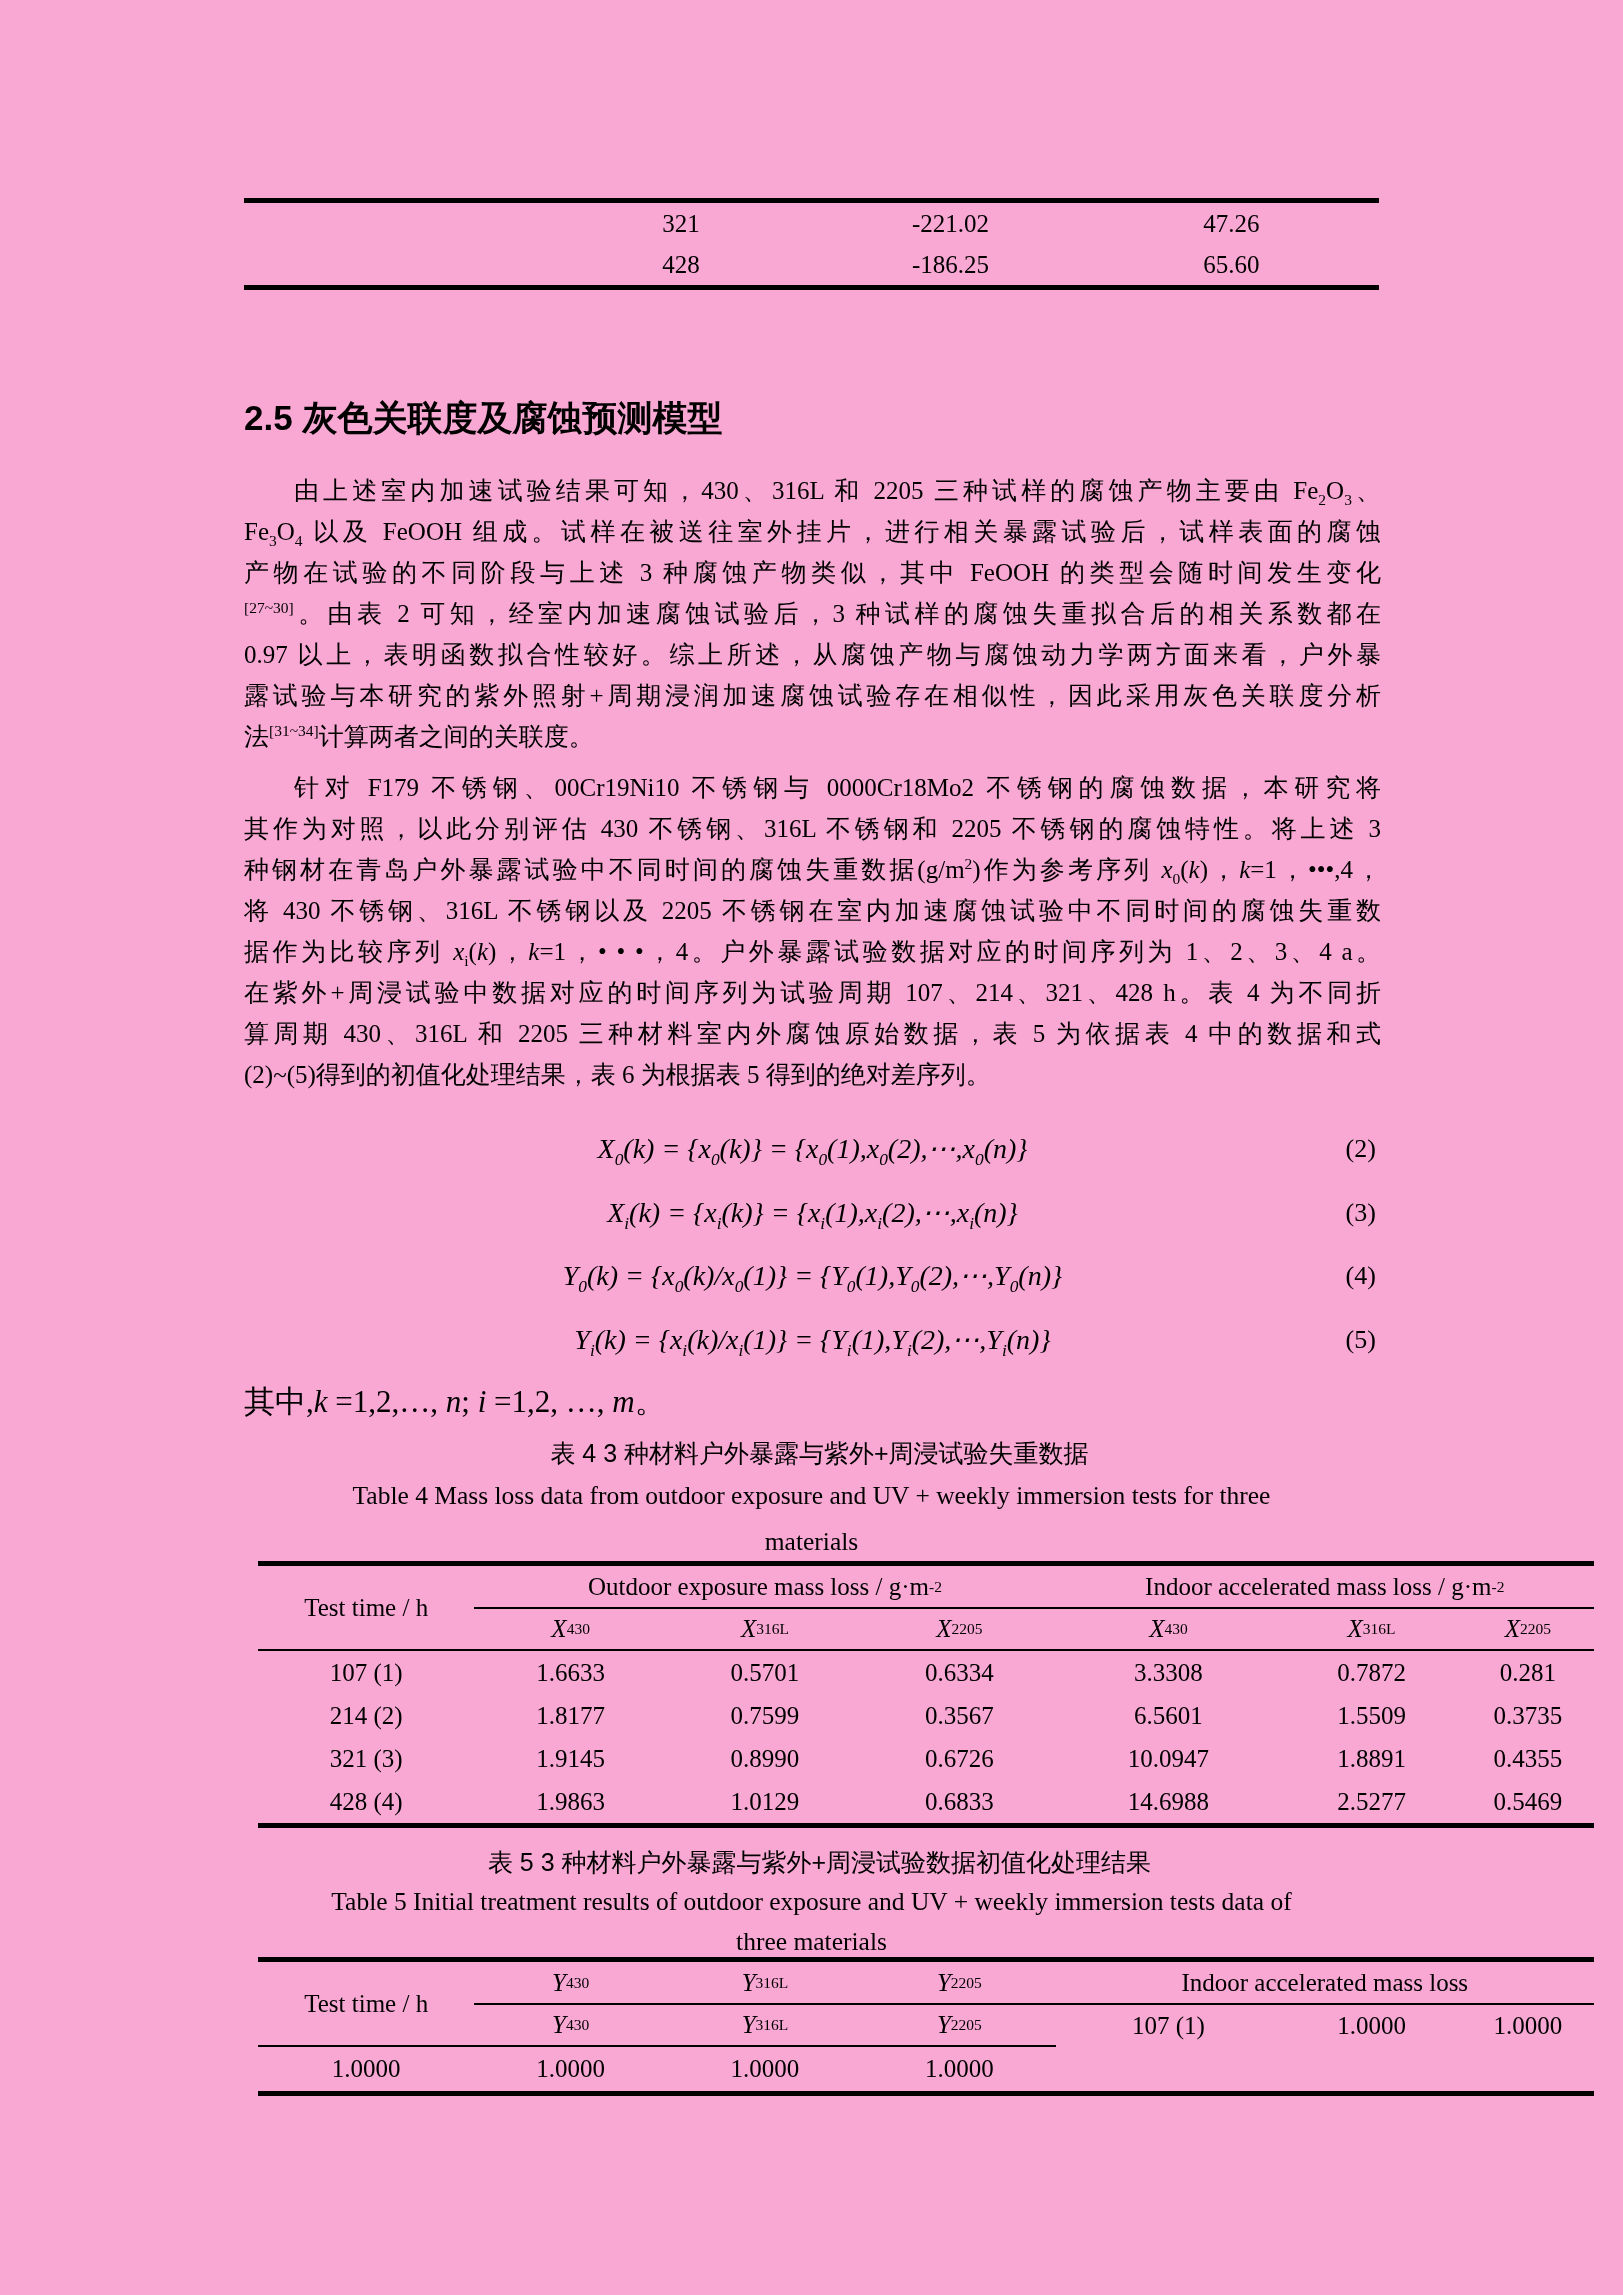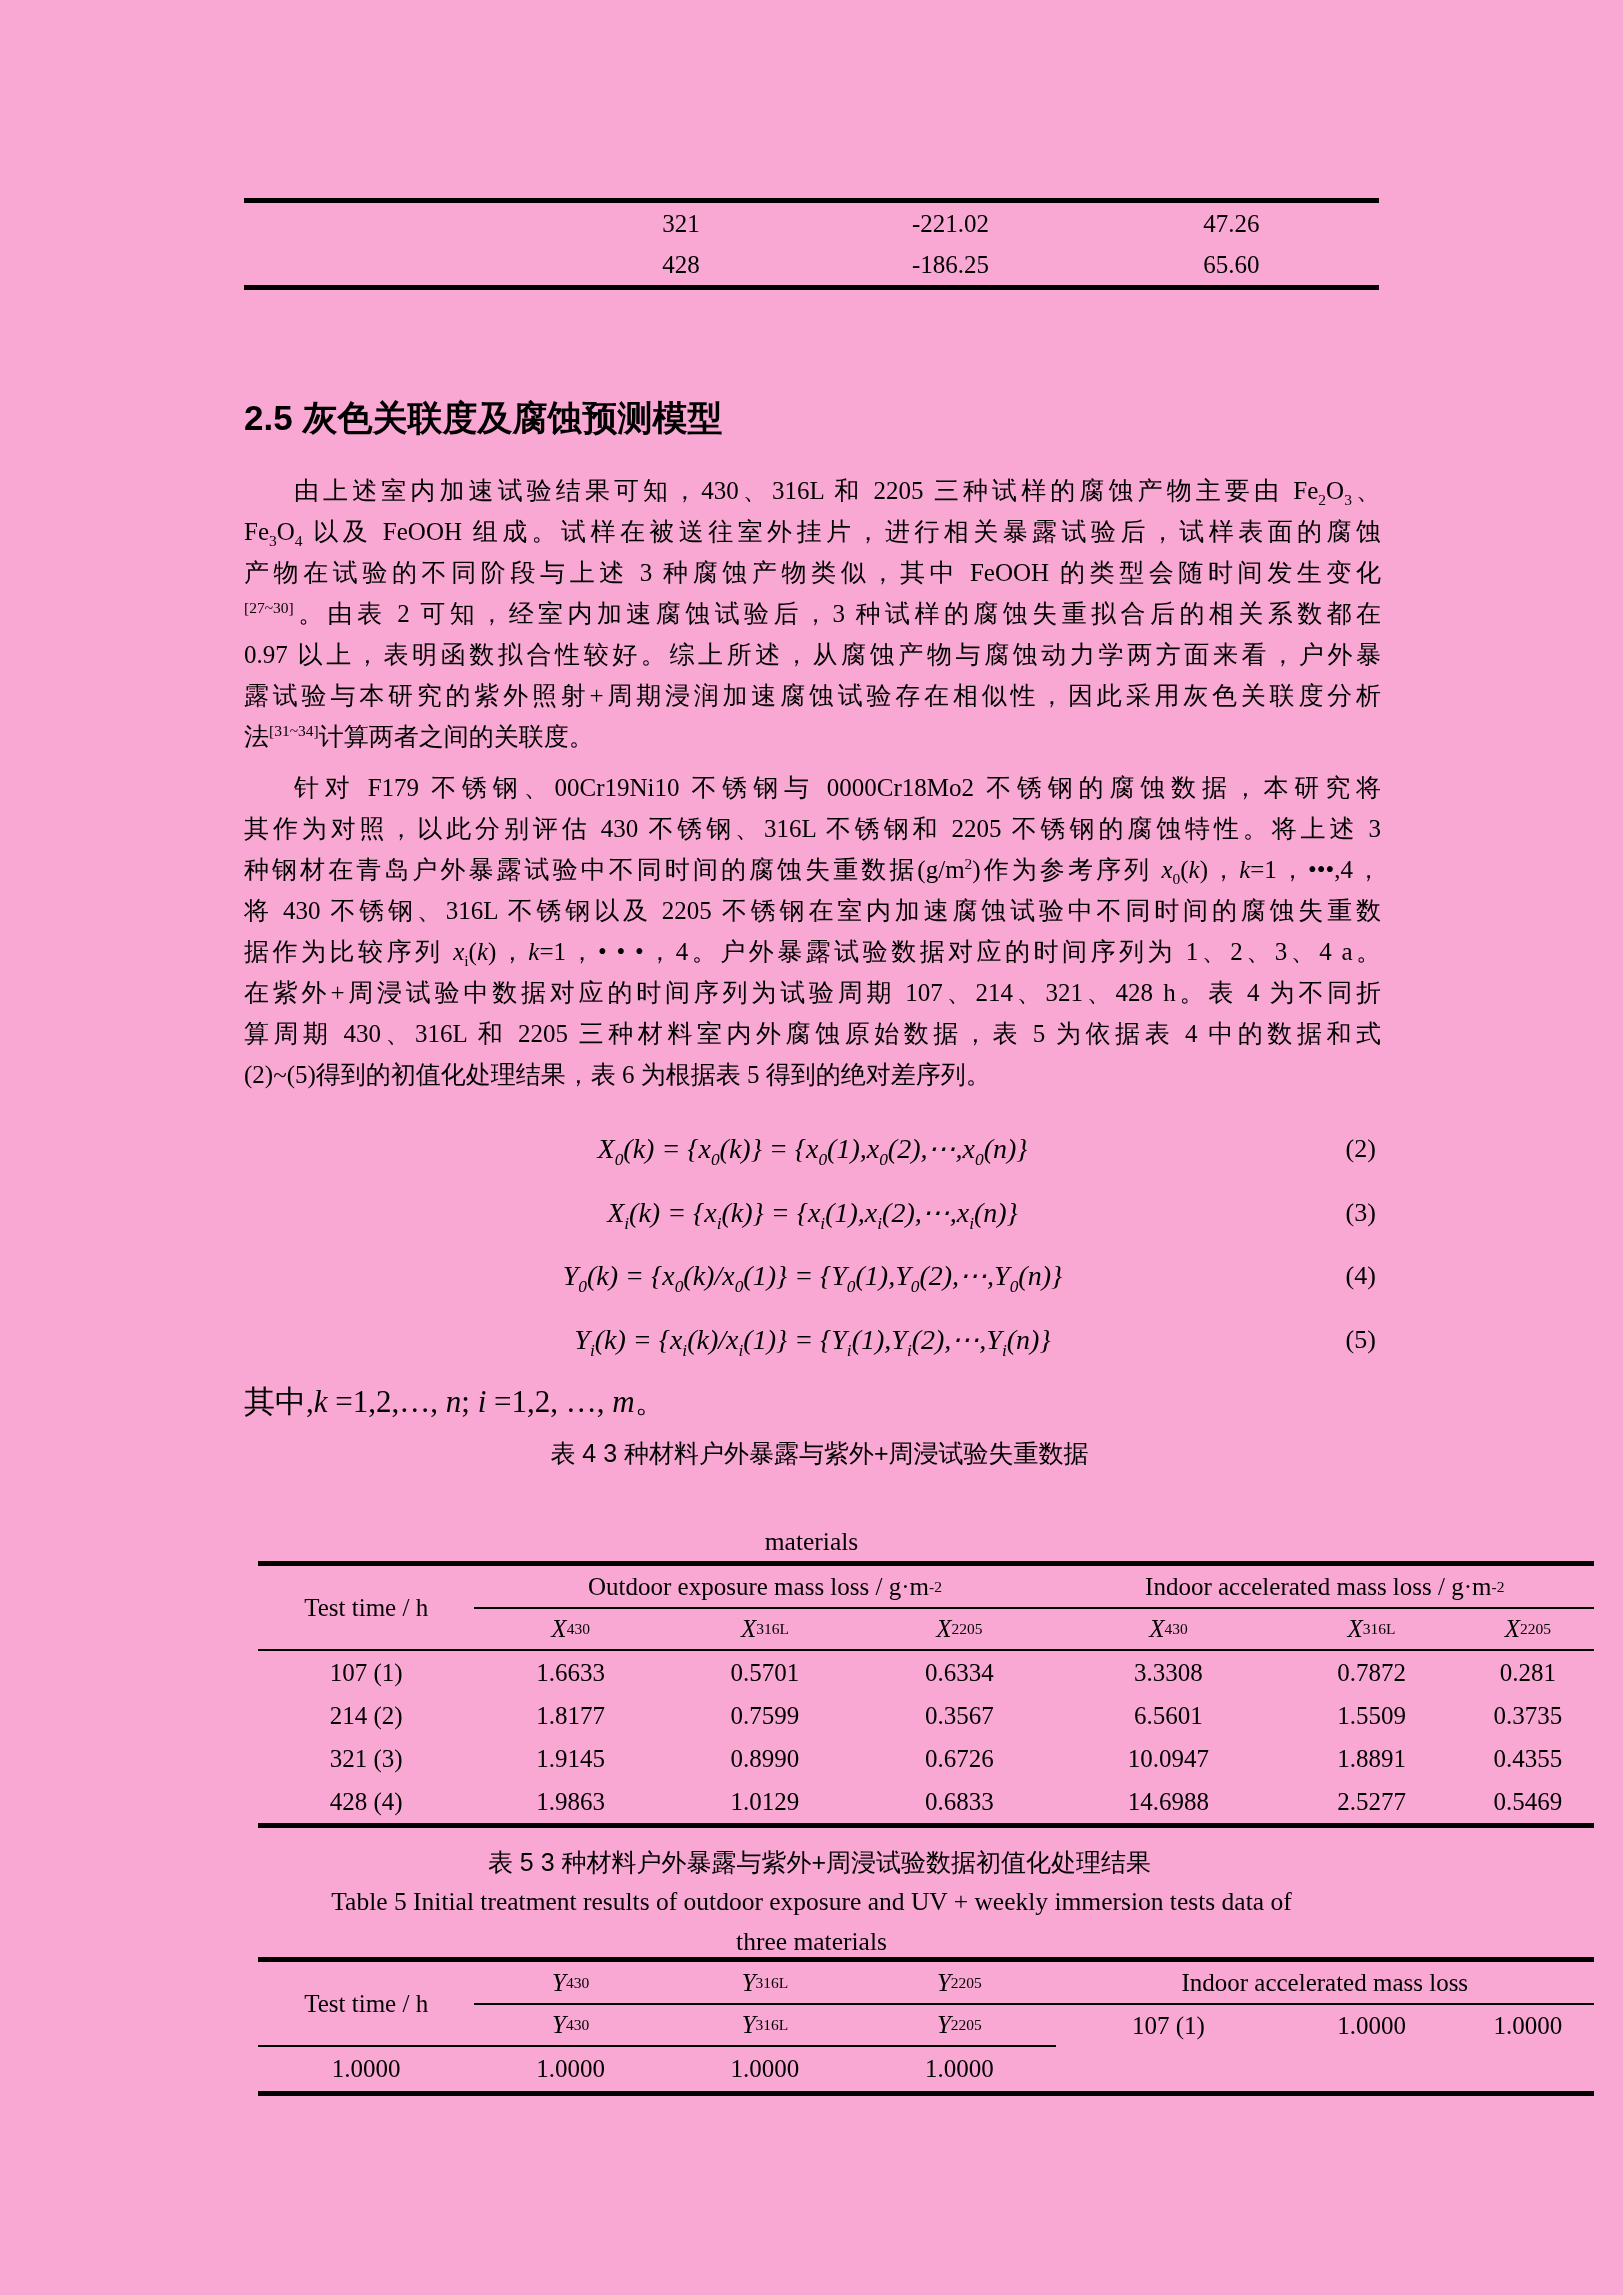--- a/index.html
+++ b/index.html
@@ -150,20 +150,21 @@
     <span class="eq-num">(4)</span>
   </div>
   <div class="equation-row" id="eq-3">
     <span class="eq-body">Y<sub>i</sub>(k) = {x<sub>i</sub>(k)/x<sub>i</sub>(1)} = {Y<sub>i</sub>(1),Y<sub>i</sub>(2),⋯,Y<sub>i</sub>(n)}</span>
     <span class="eq-num">(5)</span>
   </div>
 
   <div class="where-line">其中,<i>k</i> =1,2,…,  <i>n</i>;  <i>i</i> =1,2, …,  <i>m</i>。</div>
 
   <div class="tbl-title-zh" id="t4-title-zh">表 4 3 种材料户外暴露与紫外+周浸试验失重数据</div>
+  <div class="tbl-title-en" id="t4-title-en1">Table 4 Mass loss data from outdoor exposure and UV + weekly immersion tests for three</div>
   <div class="tbl-title-en" id="t4-title-en2">materials</div>
 
   <div class="dtable" id="table4">
     <div class="cell time-head">Test time / h</div>
     <div class="cell grp outdoor">Outdoor exposure mass loss / g·m<sup>-2</sup></div>
     <div class="cell grp indoor">Indoor accelerated mass loss / g·m<sup>-2</sup></div>
     <div class="cell sub">
         <i>X</i>
         <sub>430</sub>
       </div>

